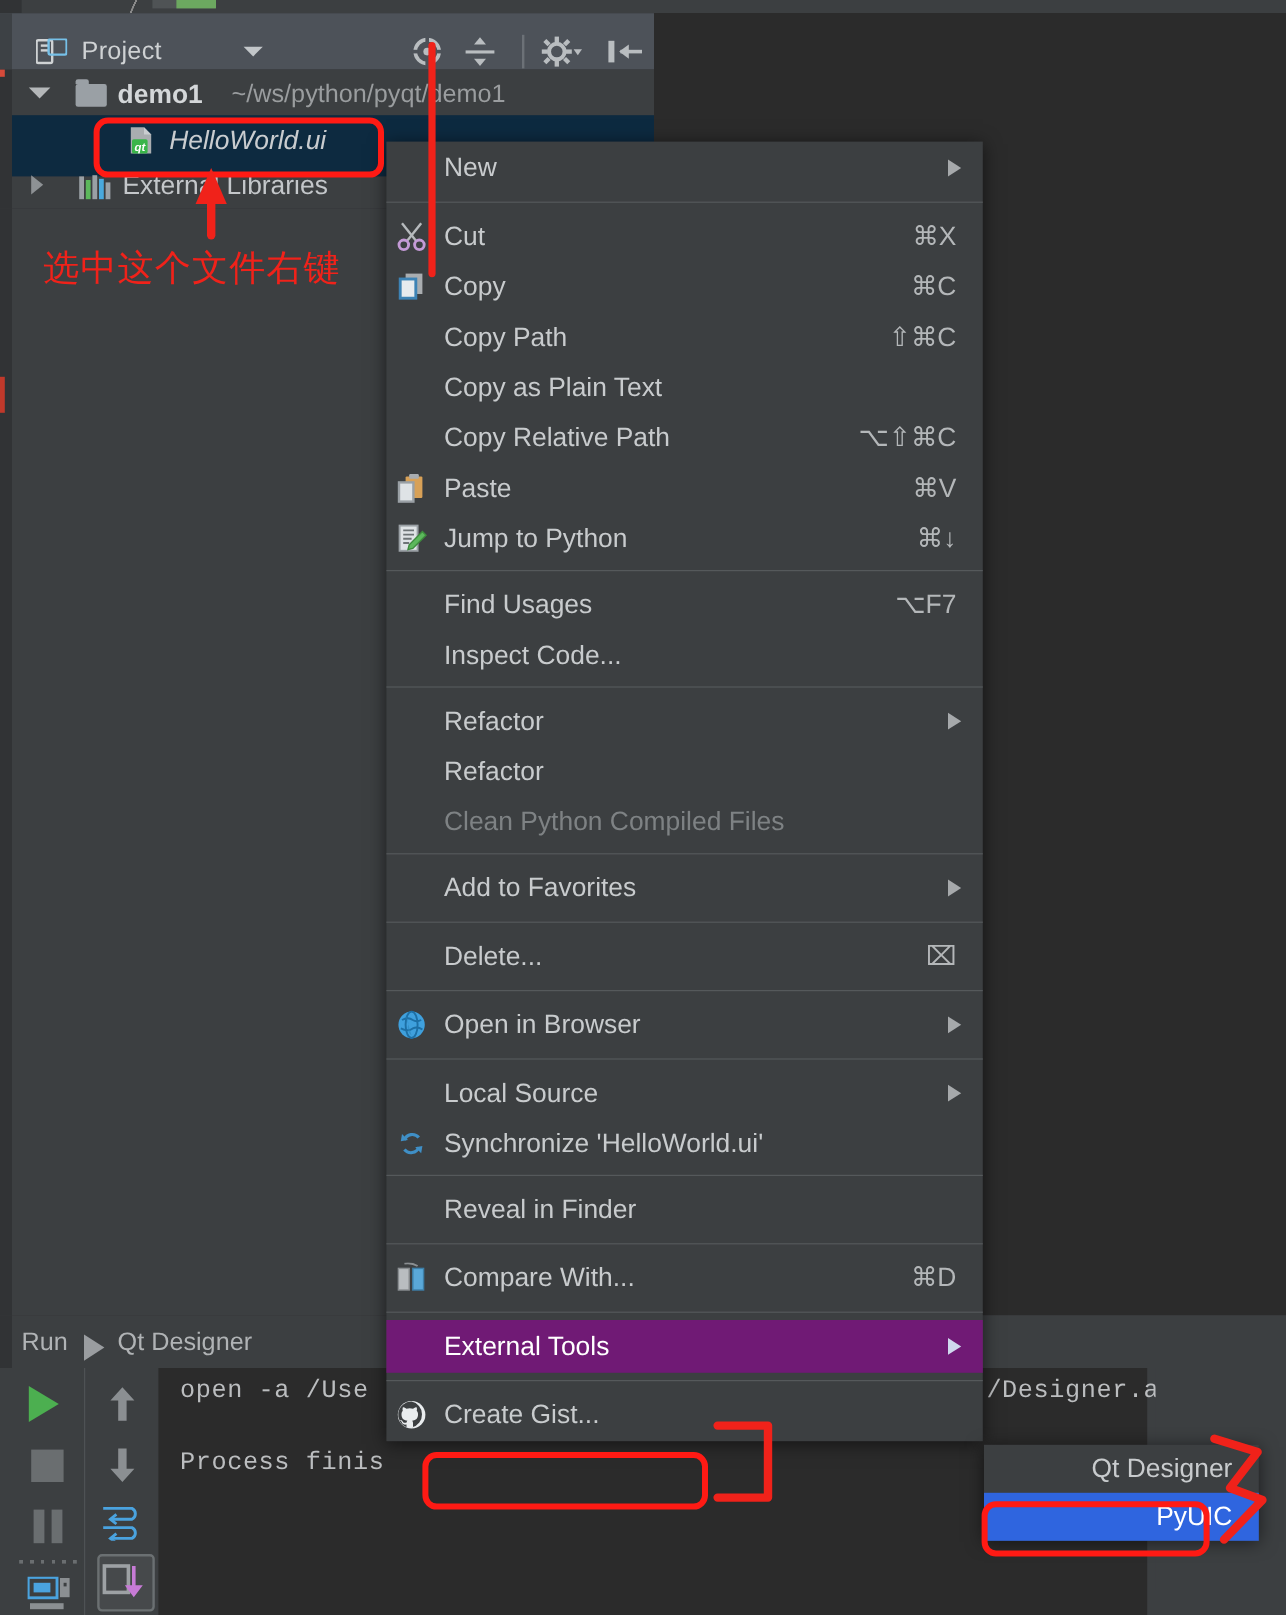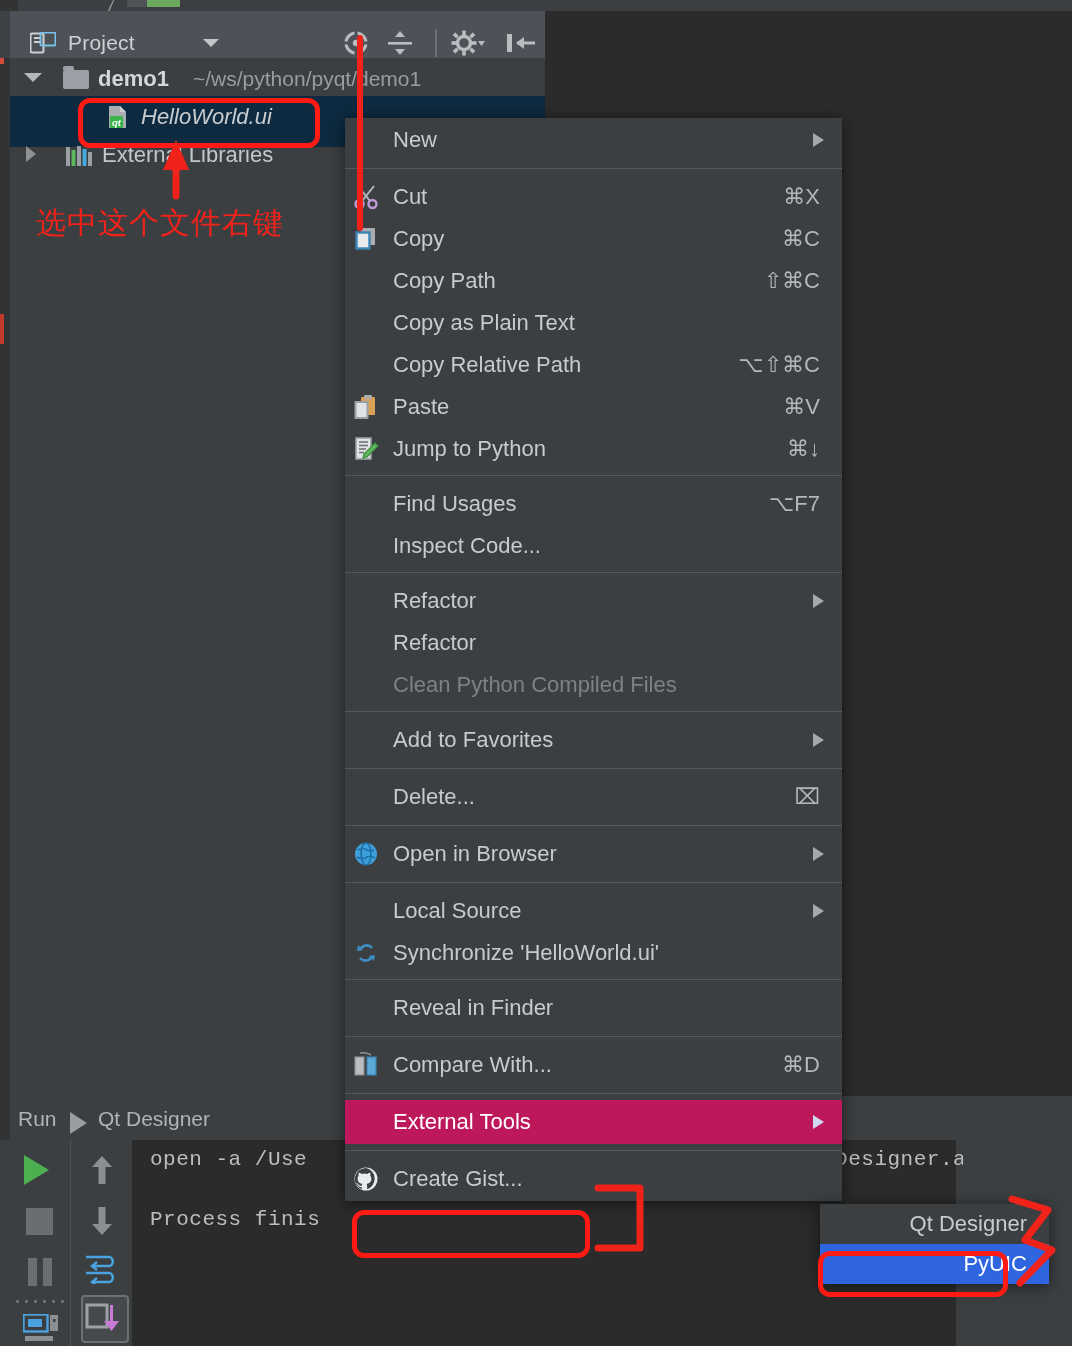--- a/index.html
+++ b/index.html
@@ -85,29 +85,29 @@
      background:repeating-linear-gradient(90deg,#6a6e70 0 3px,transparent 3px 9px);}
   .icon-console{position:absolute;left:13px;top:174px;width:36px;height:28px;}
   .icon-up{position:absolute;left:20px;top:15px;width:22px;height:30px;}
   .icon-down{position:absolute;left:20px;top:66px;width:22px;height:30px;}
   .icon-softwrap{position:absolute;left:12px;top:112px;width:38px;height:32px;}
   .icon-scrollend{position:absolute;left:10px;top:155px;width:44px;height:44px;
      border:2px solid #6b7072;border-radius:4px;background:#46494b;}
 
   
   .menu{position:absolute;left:322px;top:118px;width:497px;background:#3c3f41;
-     box-shadow:0 2px 14px rgba(0,0,0,.55);margin-left:23px;}
+     box-shadow:0 2px 14px rgba(0,0,0,.55);}
   .mi{position:relative;height:42px;}
   .mi .lbl{position:absolute;left:48px;top:9px;font-size:22px;color:#c8cbcd;white-space:nowrap;}
   .mi .sc{position:absolute;right:22px;top:9px;font-size:22px;color:#b4b7b9;white-space:nowrap;}
   .mi .ic{position:absolute;left:8px;top:9px;width:26px;height:26px;}
   .mi .sub{position:absolute;right:18px;top:15px;width:0;height:0;
      border-top:7px solid transparent;border-bottom:7px solid transparent;border-left:11px solid #a6a9ab;}
   .mi.disabled .lbl{color:#7e8284;}
-  .mi.sel{background:#be185d;}
+  .mi.sel{background:#701a75;}
   .mi.sel .lbl{color:#ffffff;}
   .mi.sel .sub{border-left-color:#cfd8ee;}
   .msep{height:1px;background:#55595b;margin:6px 0;}
   .menu .mi.tall{height:44px;}
 
   
   .submenu{position:absolute;left:820px;top:1204px;width:229px;background:#3c3f41;
      box-shadow:0 2px 14px rgba(0,0,0,.55);}
   .sub-mi{position:relative;height:40px;}
   .sub-mi .lbl{position:absolute;right:22px;top:7px;font-size:22px;color:#c8cbcd;white-space:nowrap;}

